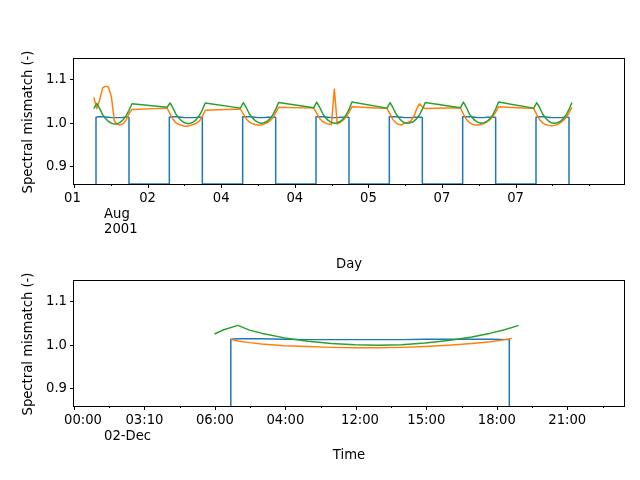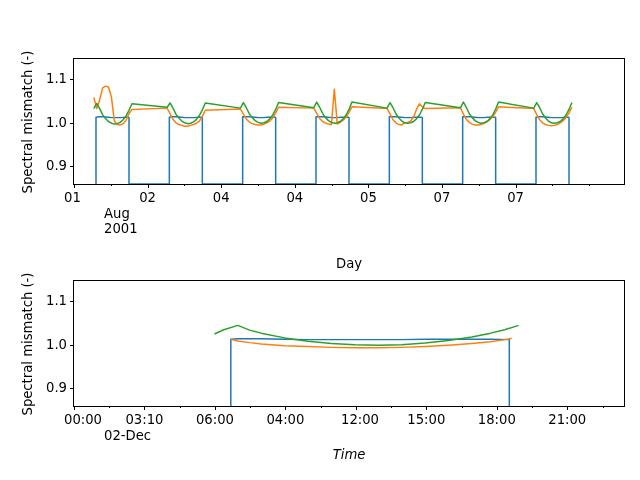--- a/index.html
+++ b/index.html
@@ -141,15 +141,15 @@
         <div class="xtick-label" style="left:286px">12:00</div>
         <div class="xtick" style="left:352.34px"></div>
         <div class="xtick-label" style="left:352.34px">15:00</div>
         <div class="xtick" style="left:422.81px"></div>
         <div class="xtick-label" style="left:422.81px">18:00</div>
         <div class="xtick" style="left:493.28px"></div>
         <div class="xtick-label" style="left:493.28px">21:00</div>
       </div>
   </div>
   <div class="ylabel" id="ylabel-bottom" style="left: 20px; top: 343.5px; transform: rotate(-90deg) translateX(-50%);">Spectral mismatch (-)</div>
-  <div class="xlabel" id="xlabel-bottom" style="left: 349px; top: 447px; font-style: italic;">Time</div>
+  <div class="xlabel" id="xlabel-bottom" style="left: 349px; top: 447px;">Time</div>
 
 </div>
 
 </body></html>

